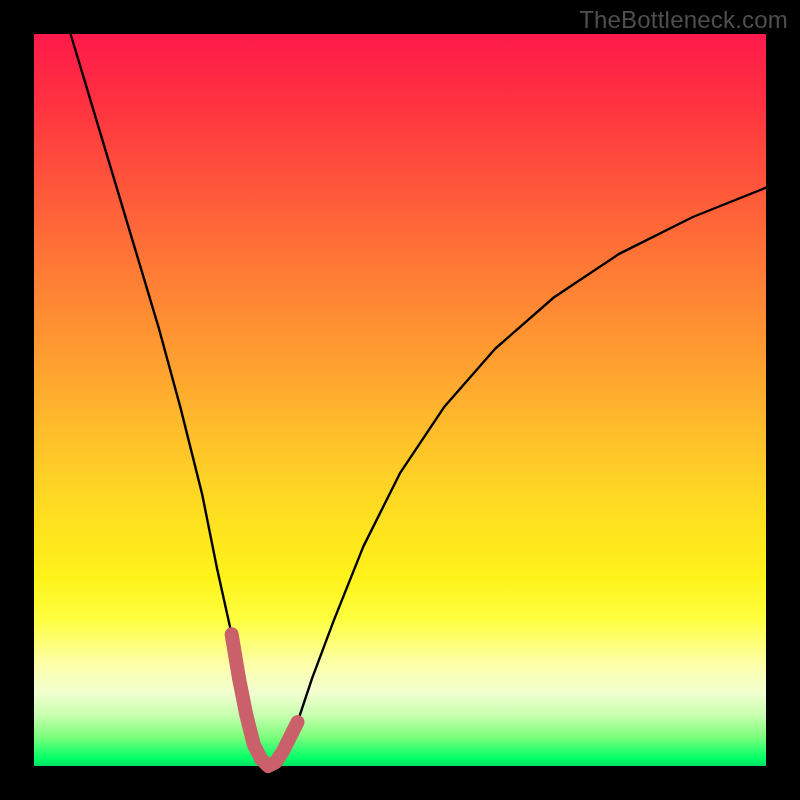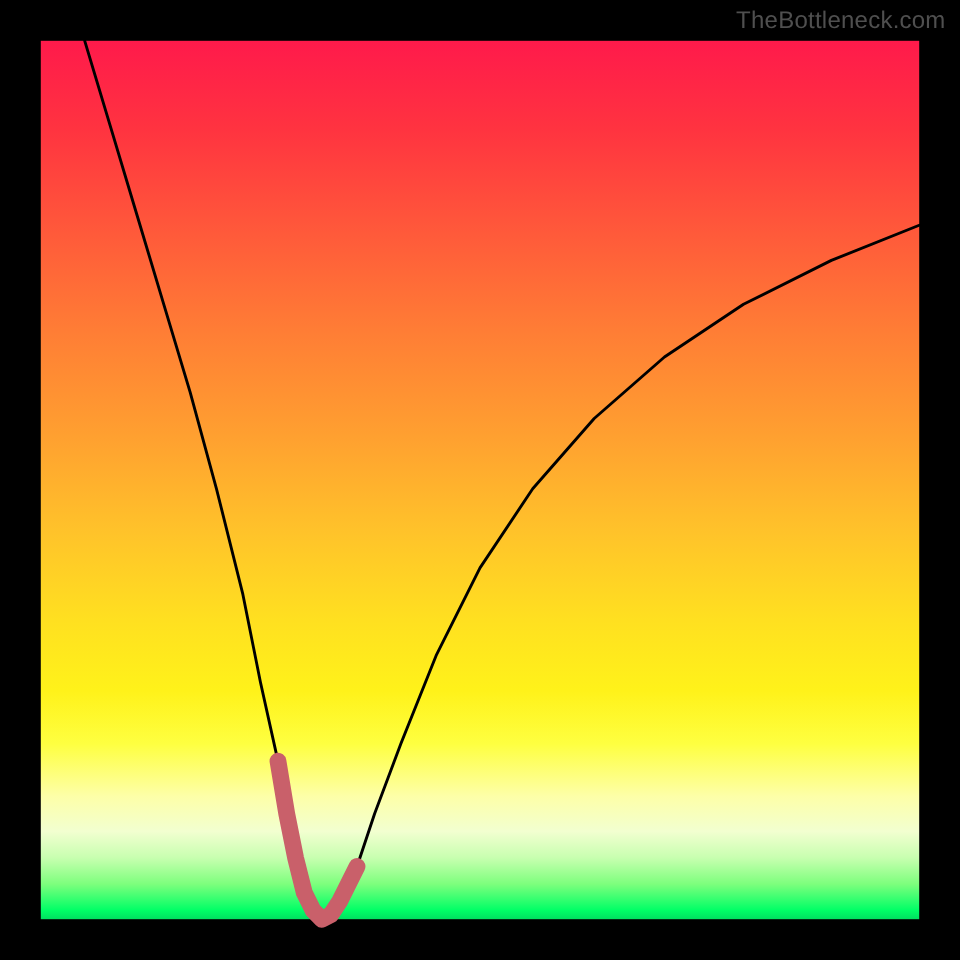--- a/index.html
+++ b/index.html
@@ -17,21 +17,21 @@
     top: 0;
     width: 800px;
     height: 800px;
     background: #000;
   }
   .watermark {
     position: absolute;
     top: 6px;
     right: 12px;
     color: #4f4f4f;
-    font-size: 20px;
+    font-size: 24px;
     font-weight: 500;
     letter-spacing: 0.2px;
     z-index: 10;
   }
   .plot-area {
     position: absolute;
     left: 34px;
     top: 34px;
     width: 732px;
     height: 732px;

